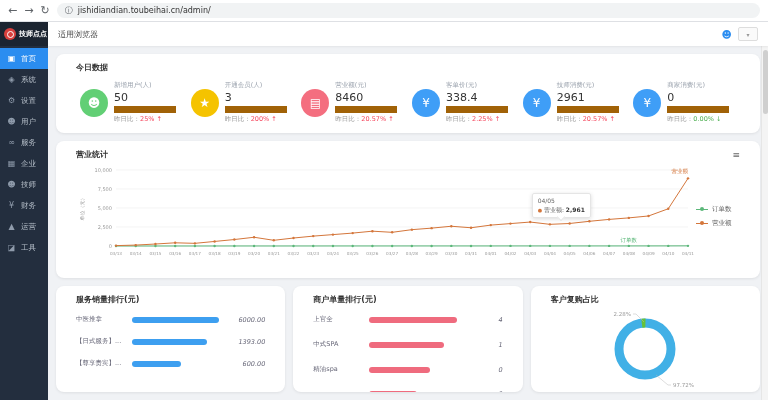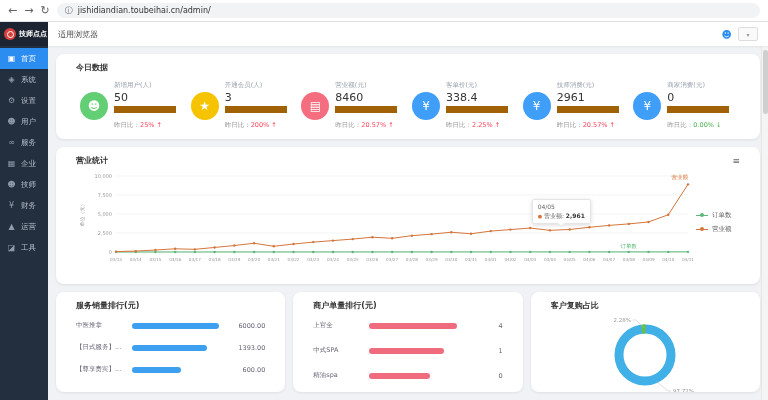--- a/index.html
+++ b/index.html
@@ -35,21 +35,21 @@
   .content{flex:1;padding:8px;display:flex;flex-direction:column;gap:8px;overflow:hidden;}
   .card{background:#fff;border-radius:8px;box-shadow:0 1px 3px rgba(0,0,0,.08);padding:8px 20px;}
   .card h3{font-size:8px;color:#333;font-weight:bold;}
 
   
   .stats-row{display:flex;margin-top:7px;}
   .stat-card{flex:1;display:flex;align-items:center;gap:6px;padding:1px 4px;}
   .stat-icon{width:28px;height:28px;border-radius:50%;color:#fff;display:flex;align-items:center;justify-content:center;font-size:12px;flex-shrink:0;}
   .stat-label{font-size:6.5px;color:#9aa2ad;}
   .stat-value{font-size:11px;color:#333;border-bottom:7px solid #a16207;padding:1px 0 2px;min-width:62px;}
-  .stat-delta{font-size:6.5px;color:#999;margin-top:8px;white-space:nowrap;}
+  .stat-delta{font-size:6.5px;color:#999;margin-top:2px;white-space:nowrap;}
   .delta-up{color:#f5455c;}
   .delta-down{color:#4caf50;}
 
   
   .chart-card .card-head{display:flex;justify-content:space-between;align-items:center;}
   .toolbox{color:#666;font-size:9px;cursor:pointer;}
   .chart-body{display:flex;position:relative;margin-top:2px;}
   .line-wrap{position:relative;}
   .legend{width:62px;display:flex;flex-direction:column;justify-content:center;gap:5px;}
   .lg-item{display:flex;align-items:center;gap:4px;font-size:6.5px;color:#666;cursor:pointer;}
@@ -63,21 +63,21 @@
   .tt-dot{color:#d4763b;font-size:5px;}
 
   
   .bottom-row{display:flex;gap:8px;flex:1;min-height:0;}
   .panel{flex:1;min-width:0;overflow:hidden;}
   .bar-rows{margin-top:10px;display:flex;flex-direction:column;}
   .bar-row{display:flex;align-items:center;gap:6px;}
   .bar-label{width:50px;font-size:6.5px;color:#667;white-space:nowrap;overflow:hidden;text-overflow:ellipsis;flex-shrink:0;}
   .bar-track{flex:1;}
   .bar-fill{height:6px;border-radius:3px;}
-  .bar-value{width:40px;font-size:6.5px;color:#667;text-align:right;flex-shrink:0;}
+  .bar-value{width:40px;font-size:6.5px;color:#667;text-align:right;flex-shrink:0;font-style:italic;}
 
   .donut-wrap{display:flex;flex-direction:column;align-items:center;}
   .donut-legend{display:flex;gap:14px;margin-top:7px;}
   .dl-item{display:flex;align-items:center;gap:3px;font-size:6.5px;color:#666;cursor:pointer;}
   .dl-dot{width:5px;height:5px;border-radius:50%;flex-shrink:0;}
 
   
   .scrollbar{position:fixed;top:22px;right:0;bottom:0;width:7px;background:#f4f4f4;border-left:1px solid #e6e6e6;}
   .scroll-thumb{position:absolute;top:28px;left:1px;width:5px;height:64px;background:#cfcfcf;border-radius:3px;cursor:pointer;}
 </style>

